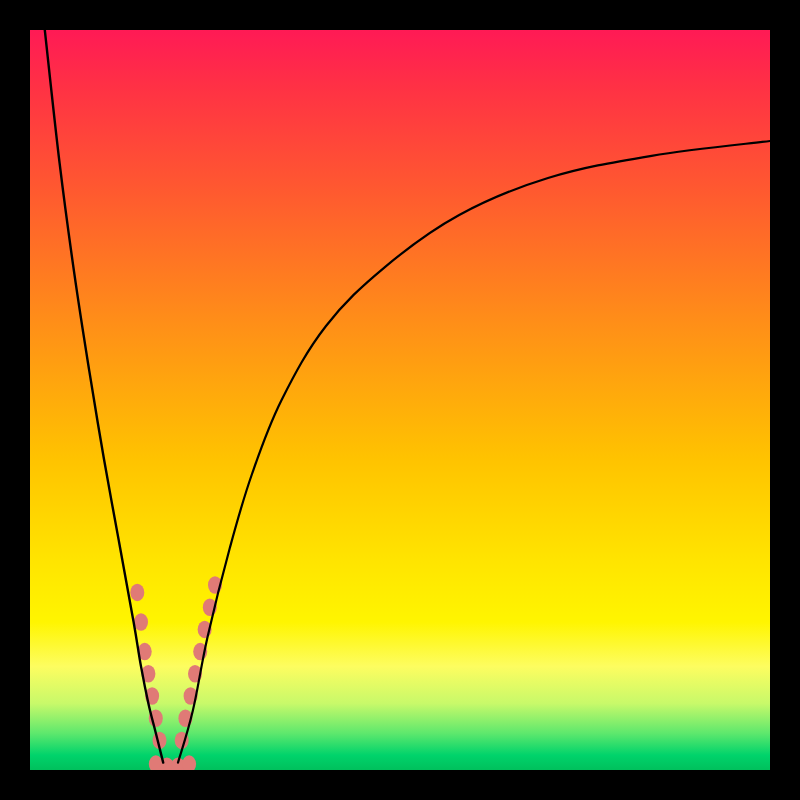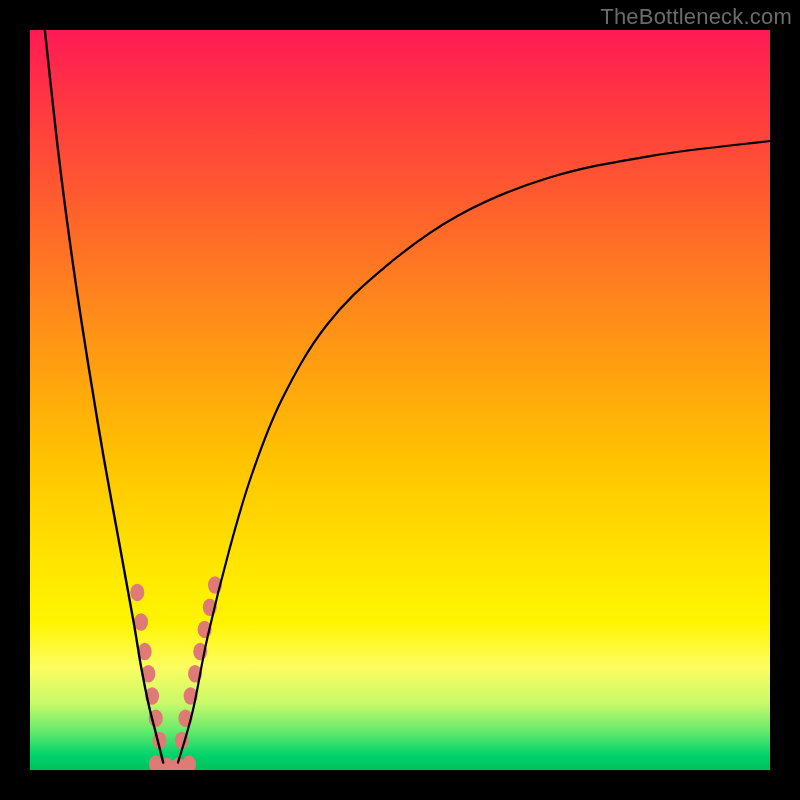--- a/index.html
+++ b/index.html
@@ -82,14 +82,13 @@
           <ellipse cx="125.80000000000001" cy="734.08" rx="7" ry="8.75" fill="#e07a76"></ellipse>
           <ellipse cx="136.9" cy="736.3" rx="7" ry="8.75" fill="#e07a76"></ellipse>
           <ellipse cx="148" cy="736.3" rx="7" ry="8.75" fill="#e07a76"></ellipse>
           <ellipse cx="159.1" cy="734.08" rx="7" ry="8.75" fill="#e07a76"></ellipse>
         </g>
       <path id="left-branch-path" fill="none" stroke="#000" stroke-width="2.4" stroke-linecap="round" d="M 14.8,0 C 17.464000000000002,23.976000000000006 24.272000000000002,89.24400000000006 29.6,133.20000000000005 C 34.928,177.15600000000003 39.071999999999996,206.904 44.4,244.2 C 49.728,281.496 53.872,307.09999999999997 59.2,340.4 C 64.528,373.7 68.672,398.56399999999996 74,429.2 C 79.328,459.836 83.472,481.29600000000005 88.8,510.6 C 94.128,539.904 99.60400000000001,569.356 103.60000000000001,592 C 107.596,614.644 108.336,621.7479999999999 111,636.4 C 113.664,651.052 115.736,661.4119999999999 118.4,673.4 C 121.06400000000001,685.388 123.13600000000001,692.3439999999999 125.80000000000001,703 C 128.464,713.6560000000001 131.868,727.272 133.2,732.6"></path>
       <path id="right-branch-path" fill="none" stroke="#000" stroke-width="2.2" stroke-linecap="round" d="M 148,732.6 C 150.66400000000002,723.2760000000001 157.472,703.444 162.8,680.8 C 168.12800000000001,658.156 170.94,636.1039999999999 177.6,606.8 C 184.26,577.496 191.80800000000002,547.304 199.8,518 C 207.792,488.696 212.676,470.64 222,444 C 231.324,417.36 238.28000000000003,396.64 251.60000000000002,370 C 264.92,343.36 277.35200000000003,319.976 296,296 C 314.64799999999997,272.024 331.224,256.78 355.2,236.79999999999995 C 379.176,216.81999999999996 399.89599999999996,200.98399999999998 429.2,185 C 458.504,169.01600000000002 483.368,158.65599999999998 518,148 C 552.6320000000001,137.34400000000002 581.64,132.46000000000006 621.6,125.80000000000007 C 661.5600000000001,119.14000000000007 718.688,113.66400000000002 740,111"></path>
     </svg>
   </div>
 
-  <div class="watermark">TheBottleneck.com</div>
 </div>
 
 </body></html>

